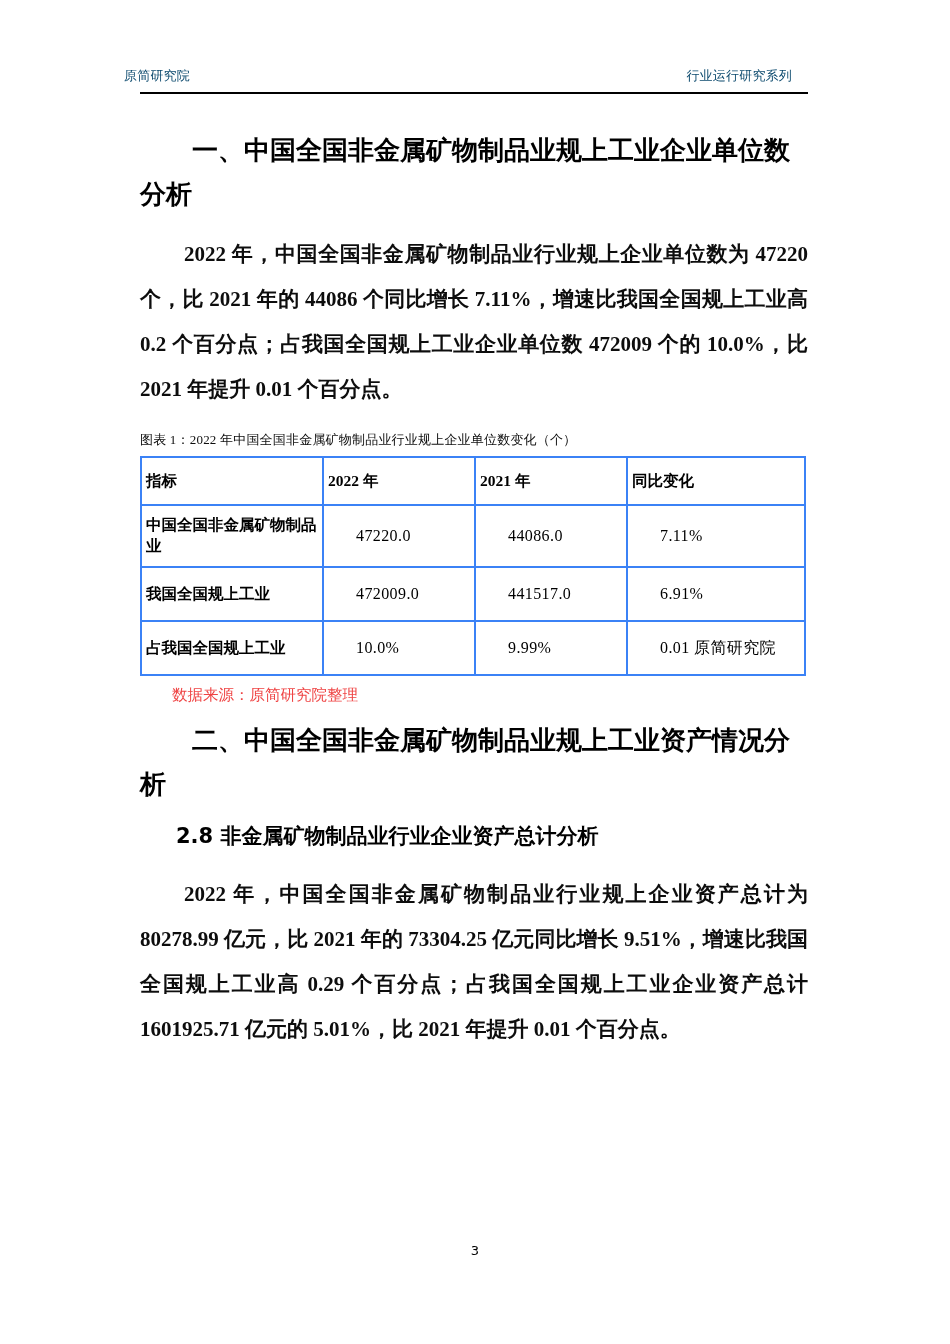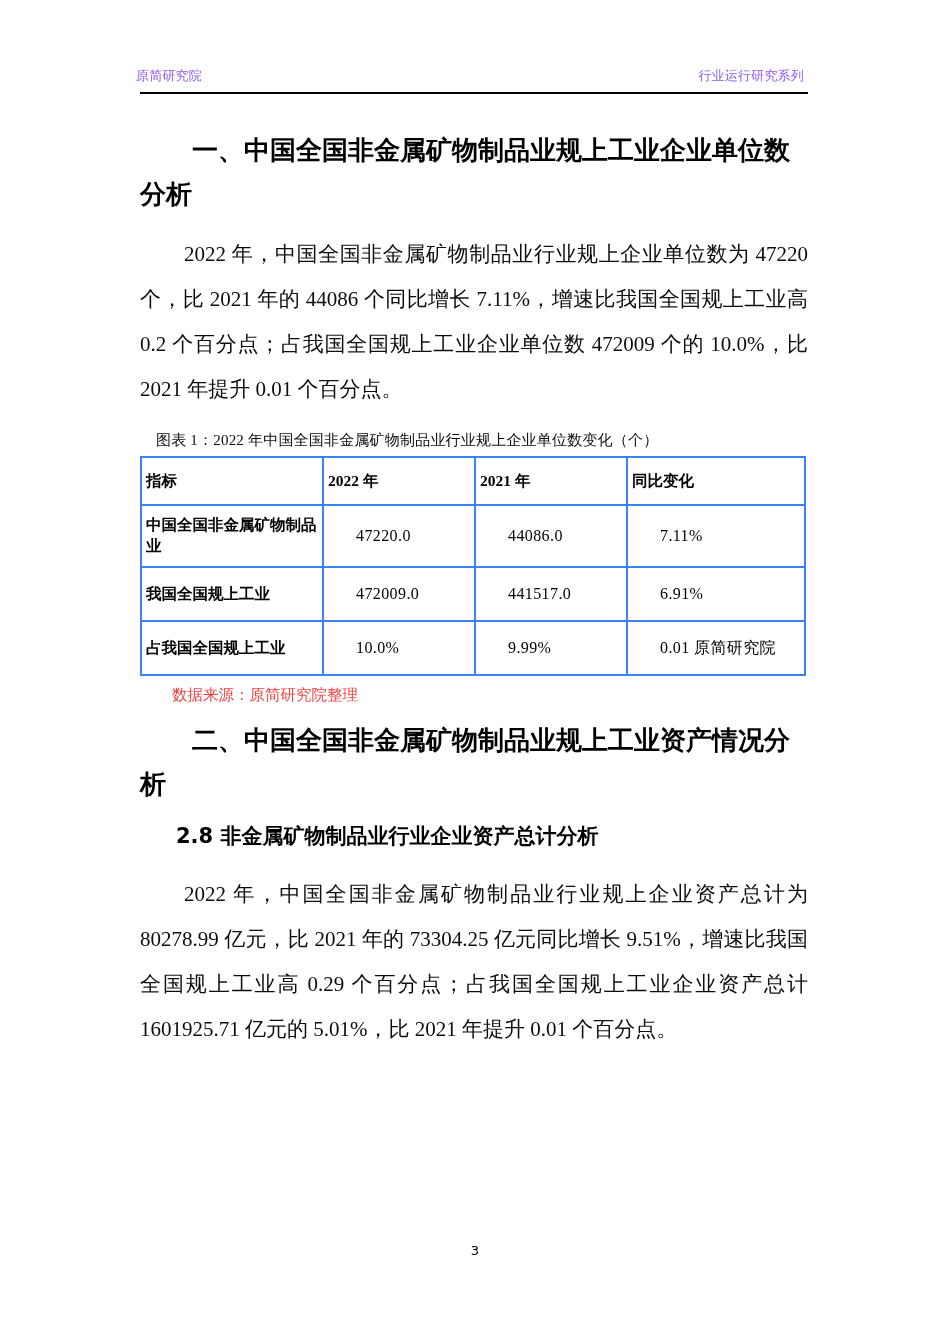--- a/index.html
+++ b/index.html
@@ -20,30 +20,30 @@
     position: absolute;
     left: 0; top: 0;
     width: 950px;
     height: 1344px;
     box-sizing: border-box;
   }
 
   
   .header {
     position: absolute;
-    left: 136px;
+    left: 124px;
     top: 68px;
     width: 668px;
     display: flex;
     justify-content: space-between;
     align-items: flex-end;
     font-family: "DejaVu Sans", "Liberation Sans", sans-serif;
     font-size: 13px;
     line-height: 16px;
-    color: #8b5cf6;
+    color: #0c4a6e;
     letter-spacing: 0.2px;
   }
   .header-rule {
     position: absolute;
     left: 140px;
     top: 92px;
     width: 668px;
     height: 0;
     border-top: 2px solid #000;
   }
@@ -82,31 +82,32 @@
 
   p.body {
     font-family: "Liberation Serif", "DejaVu Serif", serif;
     font-size: 21px;
     line-height: 45px;
     margin: 0;
     text-indent: 44px;
     text-align: justify;
     text-justify: inter-ideograph;
     color: #0d0d0d;
+    font-weight: bold;
   }
 
   .spacer-sm { height: 10px; }
   .spacer-md { height: 16px; }
 
   
   .fig-caption {
     font-family: "Liberation Serif", "DejaVu Serif", serif;
-    font-size: 15px;
+    font-size: 13px;
     line-height: 24px;
-    margin: 0 0 4px 16px;
+    margin: 0 0 4px 0;
     color: #0d0d0d;
     letter-spacing: 0.2px;
   }
   .fig-source {
     font-family: "Liberation Serif", "DejaVu Serif", serif;
     font-size: 15.5px;
     line-height: 26px;
     margin: 6px 0 0 0;
     text-indent: 32px;
     color: #ef4444;

